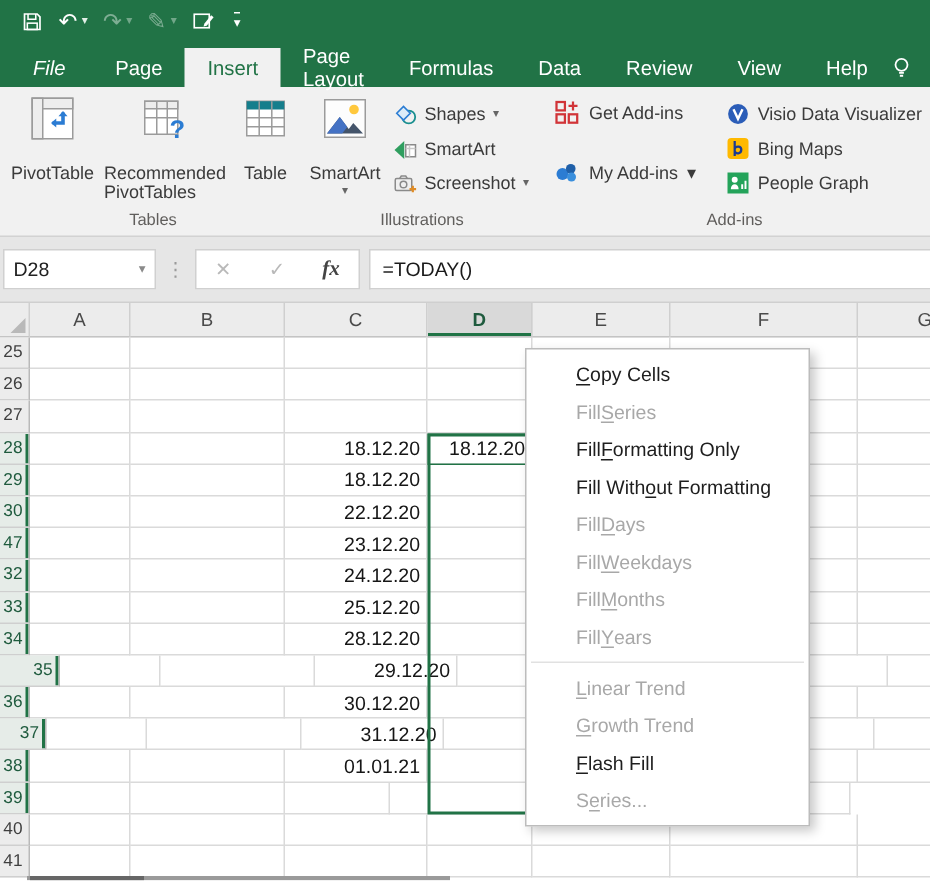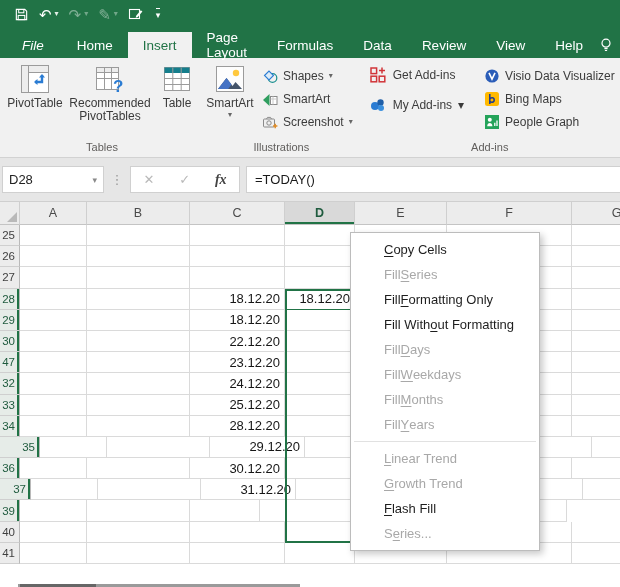--- a/index.html
+++ b/index.html
@@ -21,25 +21,25 @@
   .tellme{margin-left:auto;margin-right:14px;height:26px;display:flex;align-items:center;}
 
   
   .ribbon{height:99px;background:#f1f1f1;border-bottom:1px solid #d2d2d2;display:flex;align-items:stretch;}
   .rgroup{display:flex;flex-direction:column;}
   .rcontent{flex:1;display:flex;align-items:flex-start;}
   .rlabel{text-align:center;font-size:11px;color:#605e5c;padding:1px 0 4px;}
   .gsep{width:1px;background:#d8d6d4;margin:4px 0;}
   .bigbtn{display:flex;flex-direction:column;align-items:center;font-size:12px;color:#3b3b3b;padding-top:3px;}
   .bigbtn .ic{height:36px;display:flex;align-items:center;justify-content:center;}
-  .bigbtn .lbl{line-height:13px;text-align:center;}
+  .bigbtn .lbl{line-height:13px;text-align:left;margin-top:12px;}
   .smallcol{display:flex;flex-direction:column;justify-content:flex-start;padding-top:6px;}
   .smallbtn{display:flex;align-items:center;gap:5px;font-size:12px;color:#3b3b3b;height:23px;padding:0 6px;white-space:nowrap;}
   .smallbtn .caret,.bigbtn .caret{font-size:8px;color:#666;}
-  .medcol{display:flex;flex-direction:column;padding:8px 8px 0 10px;gap:12px;}
+  .medcol{display:flex;flex-direction:column;padding:8px 8px 0 10px;gap:22px;}
   .medbtn{display:flex;align-items:center;gap:6px;font-size:12px;color:#3b3b3b;white-space:nowrap;}
 
   
   .fbar{height:43px;background:#e6e6e6;border-bottom:1px solid #cfcfcf;display:flex;align-items:center;}
   .namebox{width:88px;height:25px;background:#fff;border:1px solid #d0d0d0;margin-left:2px;
            display:flex;align-items:center;padding:0 6px;font-size:13px;color:#222;}
   .namebox .caret{margin-left:auto;font-size:9px;color:#8a8a8a;}
   .fdots{width:26px;text-align:center;color:#9a9a9a;font-size:13px;}
   .fxbox{width:108px;height:25px;background:#fff;border:1px solid #d0d0d0;display:flex;align-items:center;justify-content:space-around;}
   .fxbox .dim{color:#b9b9b9;font-size:13px;}
@@ -112,21 +112,21 @@
       </svg>
     </div>
     <div class="qat-customize">
       <span>▾</span>
     </div>
   </div>
 
   <div class="tabbar">
     <div id="tabs-mount" style="display:flex;align-items:flex-end;height:100%;">
         <div class="tab file">File</div>
-        <div class="tab">Home</div>
+        <div class="tab">Page</div>
         <div class="tab active">Insert</div>
         <div class="tab">Page Layout</div>
         <div class="tab">Formulas</div>
         <div class="tab">Data</div>
         <div class="tab">Review</div>
         <div class="tab">View</div>
         <div class="tab">Help</div>
       </div>
     <div class="tellme">
       <svg width="16" height="16" viewBox="0 0 16 16">
@@ -439,20 +439,30 @@
         <div class="cell rh sel" style="width: 20px; padding-left: 26px;">37</div>
         <div class="cell" style="width: 67px;"></div>
         <div class="cell" style="width: 103px;"></div>
         <div class="cell num" style="width: 95px;">31.12.20</div>
         <div class="cell" style="width: 70px;"></div>
         <div class="cell" style="width: 92px;"></div>
         <div class="cell" style="width: 125px;"></div>
         <div class="cell" style="width: 90px;"></div>
       </div>
       <div class="grow">
+        <div class="cell rh sel" style="width: 20px;">38</div>
+        <div class="cell" style="width: 67px;"></div>
+        <div class="cell" style="width: 103px;"></div>
+        <div class="cell num" style="width: 95px;">01.01.21</div>
+        <div class="cell" style="width: 70px;"></div>
+        <div class="cell" style="width: 92px;"></div>
+        <div class="cell" style="width: 125px;"></div>
+        <div class="cell" style="width: 90px;"></div>
+      </div>
+      <div class="grow">
         <div class="cell rh sel" style="width: 20px;">39</div>
         <div class="cell" style="width: 67px;"></div>
         <div class="cell" style="width: 103px;"></div>
         <div class="cell" style="width: 70px;"></div>
         <div class="cell" style="width: 92px;"></div>
         <div class="cell" style="width: 125px;"></div>
         <div class="cell" style="width: 90px;"></div>
       </div>
       <div class="grow">
         <div class="cell rh" style="width: 20px;">40</div>

